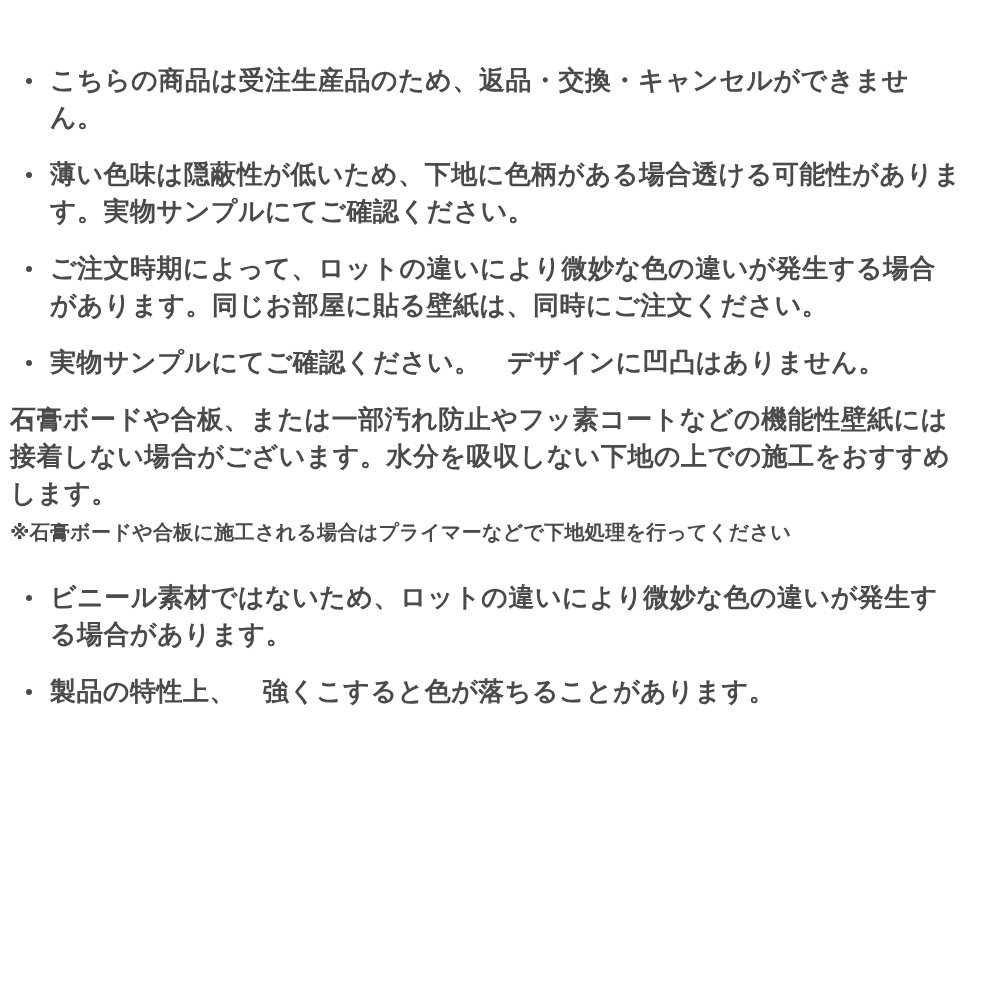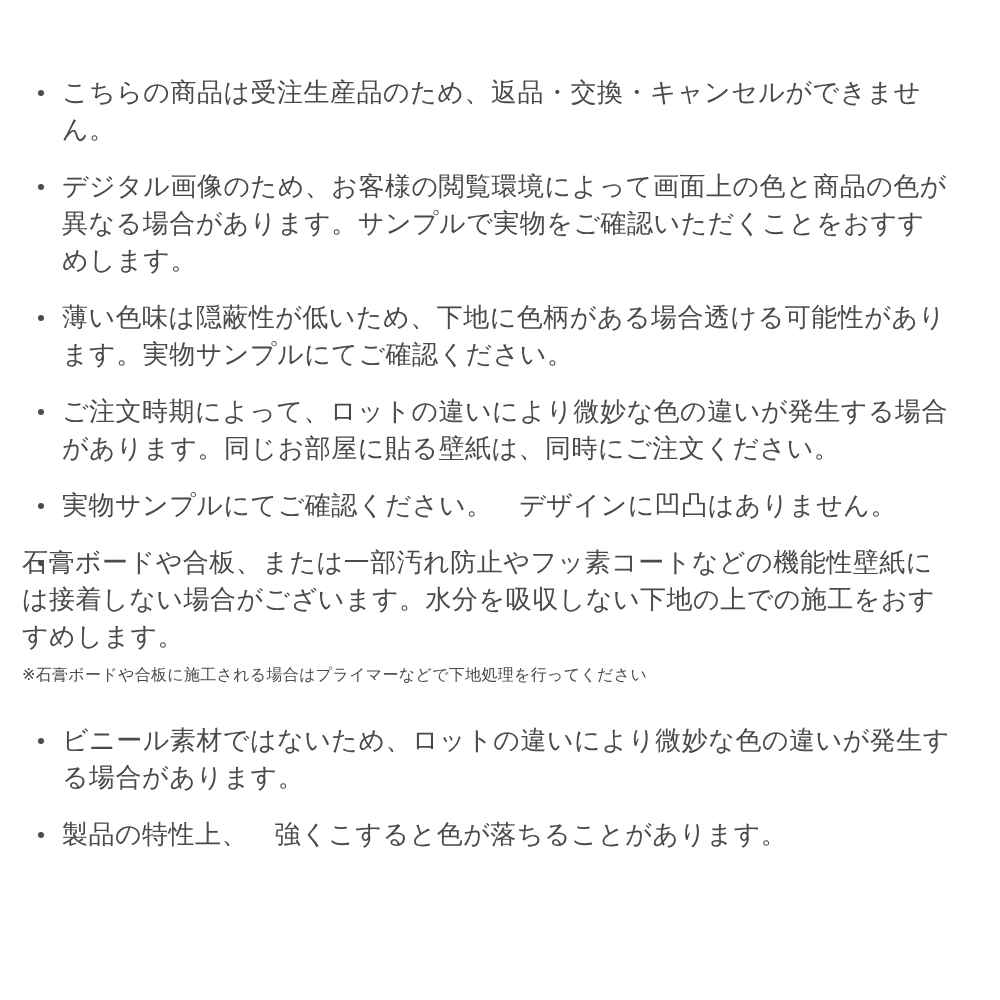--- a/index.html
+++ b/index.html
@@ -13,22 +13,23 @@
     font-family: "Liberation Sans", "DejaVu Sans", sans-serif;
     color: #4a4a4a;
   }
   .page {
     box-sizing: border-box;
     width: 1000px;
     padding: 62px 38px 40px 0;
   }
   .notes-list {
     list-style: none;
-    margin: 12px;
+    margin: 0;
     padding: 0;
+    font-weight: bold;
   }
   .note-item {
     position: relative;
     padding-left: 50px;
     margin-bottom: 20px;
     font-size: 26px;
     line-height: 37px;
     letter-spacing: 0.5px;
     word-break: break-all;
     overflow-wrap: anywhere;
@@ -43,40 +44,36 @@
     top: 16px;
     width: 6px;
     height: 6px;
     border-radius: 50%;
     background: #4a4a4a;
   }
   .note-text {
     display: inline;
   }
   .subnote {
-    font-size: 16px;
+    font-size: 20px;
     line-height: 32px;
     margin-top: 4px;
     letter-spacing: 0.3px;
     word-break: break-all;
     overflow-wrap: anywhere;
   }
 </style>
 </head>
 <body>
 
 <main class="page">
   <ul class="notes-list" id="notes-list">
       <li class="note-item">
     <span class="bullet"></span>
     <span class="note-text">こちらの商品は受注生産品のため、返品・交換・キャンセルができません。</span>
-  </li>
-      <li class="note-item">
-    <span class="bullet"></span>
-    <span class="note-text">デジタル画像のため、お客様の閲覧環境によって画面上の色と商品の色が異なる場合があります。サンプルで実物をご確認いただくことをおすすめします。</span>
   </li>
       <li class="note-item">
     <span class="bullet"></span>
     <span class="note-text">薄い色味は隠蔽性が低いため、下地に色柄がある場合透ける可能性があります。実物サンプルにてご確認ください。</span>
   </li>
       <li class="note-item">
     <span class="bullet"></span>
     <span class="note-text">ご注文時期によって、ロットの違いにより微妙な色の違いが発生する場合があります。同じお部屋に貼る壁紙は、同時にご注文ください。</span>
   </li>
       <li class="note-item">

